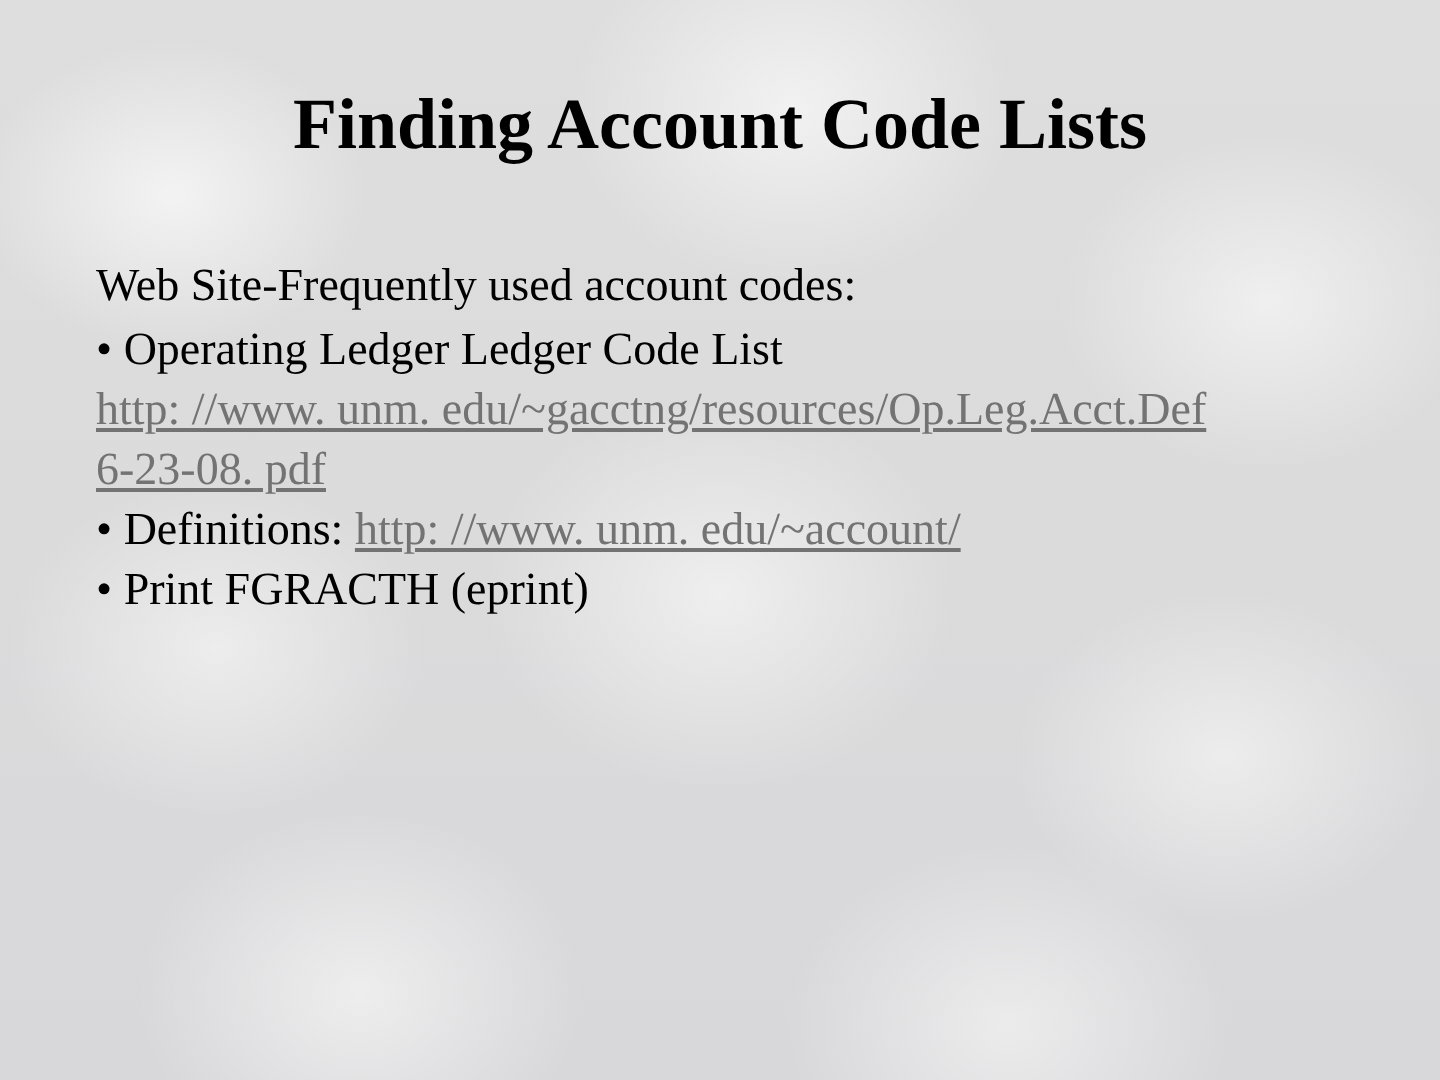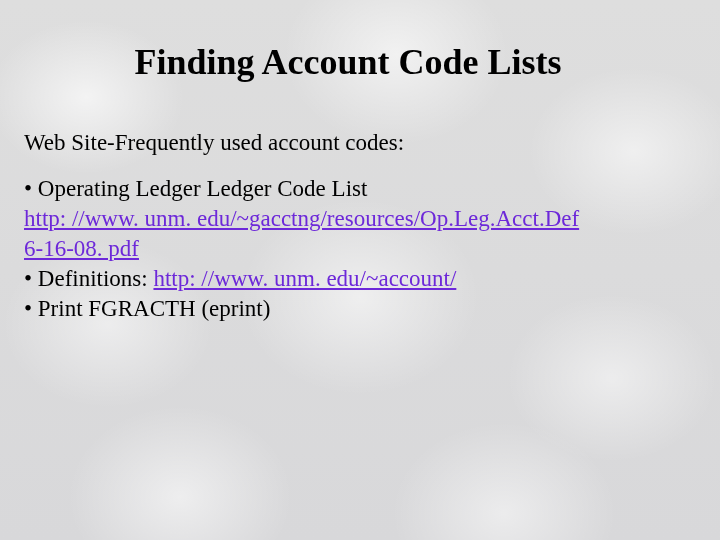--- a/index.html
+++ b/index.html
@@ -21,46 +21,46 @@
       radial-gradient(ellipse 150px 120px at 85% 70%, rgba(255,255,255,0.5), rgba(220,220,222,0) 70%),
       radial-gradient(ellipse 160px 130px at 25% 92%, rgba(255,255,255,0.55), rgba(220,220,222,0) 70%),
       radial-gradient(ellipse 160px 130px at 70% 95%, rgba(255,255,255,0.5), rgba(220,220,222,0) 70%),
       linear-gradient(#dedede, #d8d8da);
     position: relative;
   }
   .slide {
     box-sizing: border-box;
     width: 720px;
     height: 540px;
-    padding: 42px 48px 48px 24px;
+    padding: 42px 48px 48px 48px;
   }
   .title {
     font-weight: bold;
     font-size: 36px;
     line-height: 1.12;
     text-align: center;
     margin: 0 auto 46px auto;
     max-width: 520px;
   }
   .body {
     font-size: 23px;
     line-height: 1.3;
   }
   .lead {
-    margin: 0 0 16px 0;
+    margin: 0 0 2px 0;
   }
   .bullet {
     margin: 0;
   }
   .bullet::before {
     content: "• ";
   }
   .link {
     text-decoration: underline;
-    color: #6d28d9;
+    color: #737373;
     word-break: break-all;
     cursor: pointer;
   }
   .link-block {
     display: block;
     margin: 0;
   }
 </style>
 </head>
 <body>
@@ -69,21 +69,21 @@
 
   <h1 class="title">Finding Account Code Lists</h1>
 
   <div class="body">
 
     <p class="lead">Web Site-Frequently used account codes:</p>
 
     <p class="bullet">Operating Ledger Ledger Code List</p>
 
     <span class="link link-block">http: //www. unm. edu/~gacctng/resources/Op.Leg.Acct.Def</span>
-    <span class="link link-block">6-16-08. pdf</span>
+    <span class="link link-block">6-23-08. pdf</span>
 
     <p class="bullet">
       <span>Definitions: </span><span class="link">http: //www. unm. edu/~account/ </span>
     </p>
 
     <p class="bullet">Print FGRACTH (eprint)</p>
 
   </div>
 </div>
 

